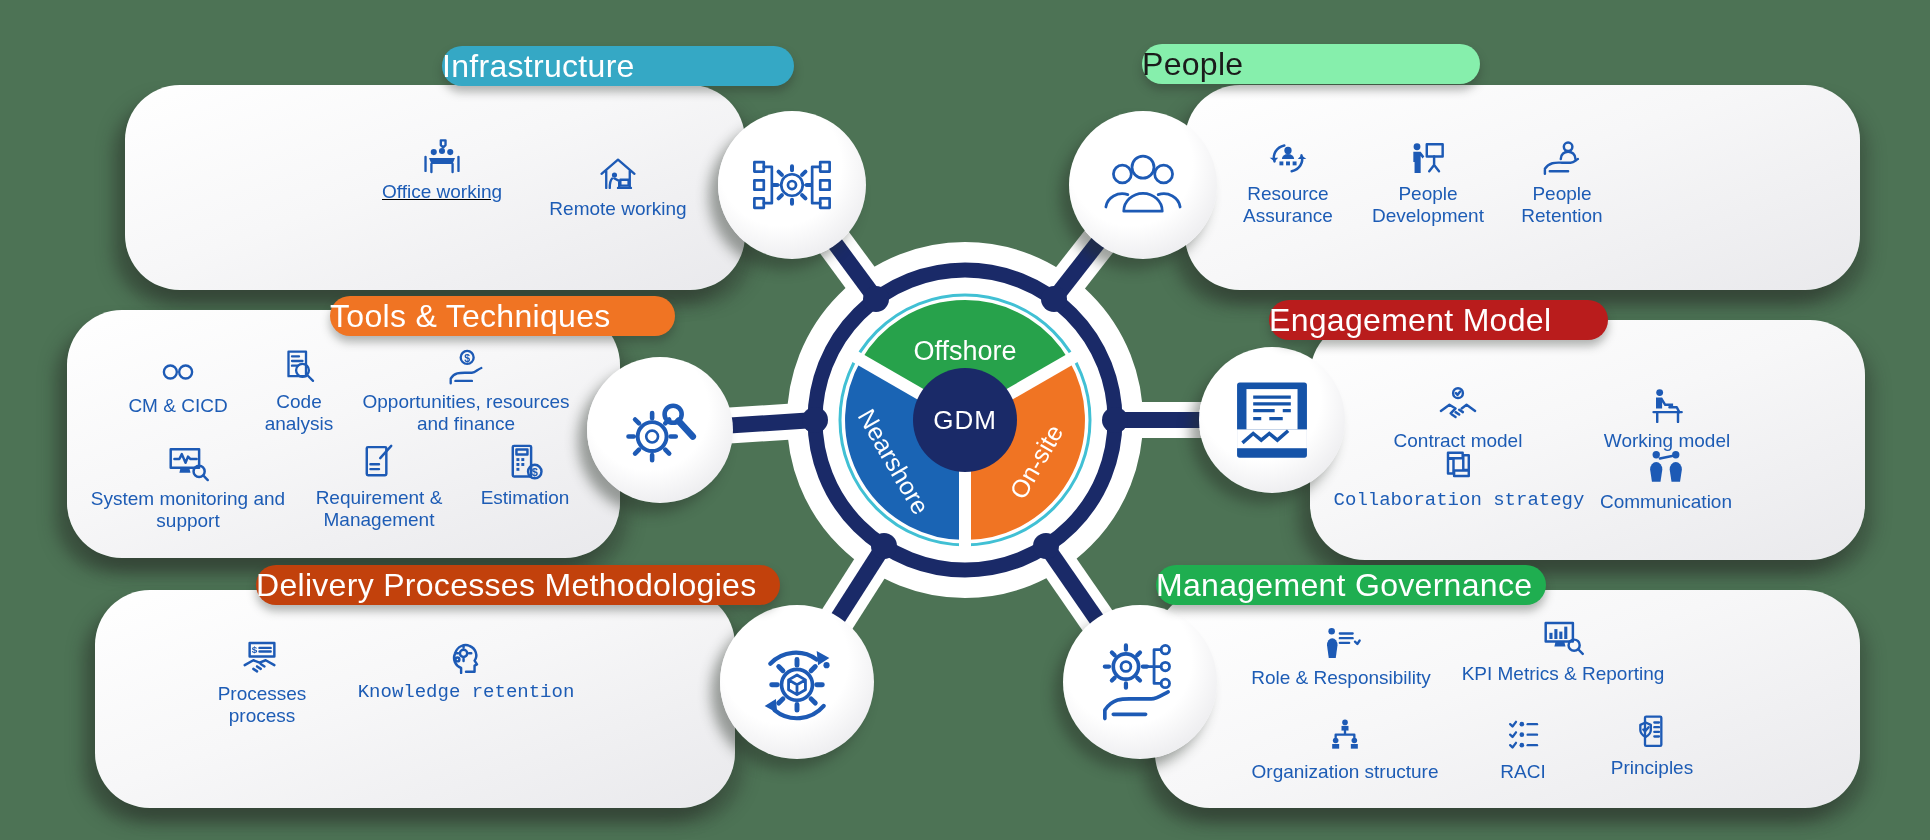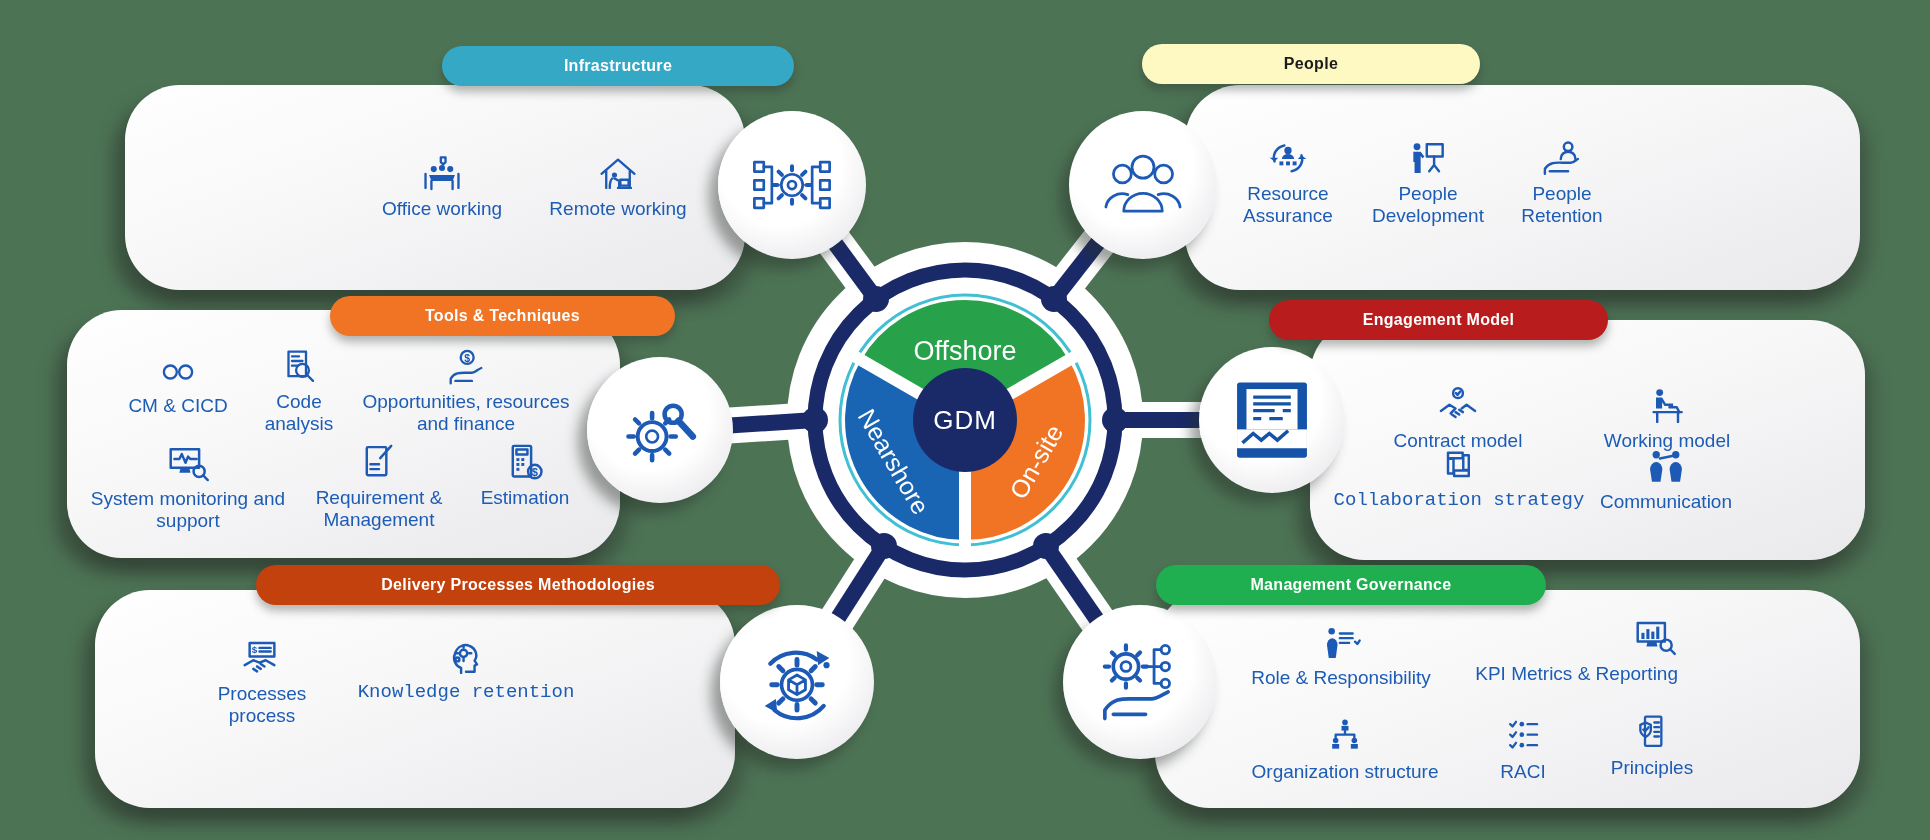--- a/index.html
+++ b/index.html
@@ -1,22 +1,22 @@
 <!DOCTYPE html>
 <html><head>
 <meta charset="utf-8">
 <style>
   html,body{margin:0;padding:0;}
   #stage{position:relative;width:1930px;height:840px;background:#4d7355;overflow:hidden;
          font-family:"Liberation Sans",sans-serif;}
   .panel{position:absolute;border-radius:55px;z-index:1;
          background:linear-gradient(160deg,#ffffff 0%,#f7f7f8 45%,#e9e9ec 100%);
          box-shadow:-12px 14px 16px rgba(42,50,42,.5),10px 14px 16px rgba(42,50,42,.35);}
-  .pill{position:absolute;height:40px;border-radius:21px;z-index:5;display:flex;align-items:center;justify-content:center;
-        font-size:16px;font-weight:700;color:#ffffff;letter-spacing:.3px;
+  .pill{position:absolute;height:40px;border-radius:21px;z-index:5;display:flex;align-items:center;
+        font-size:32px;font-weight:400;color:#ffffff;letter-spacing:.3px;
         box-shadow:0 6px 10px rgba(40,45,40,.35);}
   .node{position:absolute;border-radius:50%;z-index:4;display:flex;align-items:center;justify-content:center;
         background:radial-gradient(circle at 42% 36%,#ffffff 48%,#f0f0f2 72%,#e0e0e4 100%);
         box-shadow:-9px 11px 13px rgba(40,48,40,.45);}
   .item{position:absolute;z-index:3;display:flex;flex-direction:column;align-items:center;text-align:center;}
   .lbl{font-size:19px;line-height:1.18;font-weight:500;color:#1d5cb5;margin-top:3px;}
   .ico{stroke:#1d5ab5;fill:none;stroke-width:2;stroke-linecap:round;stroke-linejoin:round;}
   .icf{fill:#1d5ab5;stroke:none;}
   .ict{fill:#1d5ab5;font-family:"Liberation Sans",sans-serif;font-weight:bold;text-anchor:middle;}
   .hubtxt{fill:#ffffff;font-family:"Liberation Sans",sans-serif;font-weight:500;text-anchor:middle;}
@@ -84,21 +84,21 @@
 
     <text class="hubtxt" x="965" y="360" font-size="27">Offshore</text>
     <text class="hubtxt" x="893" y="470" font-size="25" transform="rotate(60 893 462)">Nearshore</text>
     <text class="hubtxt" x="1037" y="470" font-size="25" transform="rotate(-60 1037 462)">On-site</text>
     <text class="hubtxt" x="965" y="429" font-size="26" letter-spacing="1">GDM</text>
   </svg>
 
   <div class="pill" style="left:442px;top:46px;width:352px;background:#35a8c5;">
     <span>Infrastructure</span>
     </div>
-  <div class="pill" style="left:1142px;top:44px;width:338px;background:#fef9c3;color:#1b1b1b;">
+  <div class="pill" style="left:1142px;top:44px;width:338px;background:#86efac;color:#1b1b1b;">
     <span>People</span>
     </div>
   <div class="pill" style="left:330px;top:296px;width:345px;background:#f07423;">
     <span>Tools &amp; Techniques</span>
     </div>
   <div class="pill" style="left:1269px;top:300px;width:339px;background:#b91c1c;">
     <span>Engagement Model</span>
     </div>
   <div class="pill" style="left:256px;top:565px;width:524px;background:#c2410c;">
     <span>Delivery Processes Methodologies</span>
@@ -181,21 +181,21 @@
         <path stroke-width="3" d="M22 9 v-3 M22 33 v3 M10 21 h-3 M34 21 h3 M14 13 l-2 -2 M30 29 l2 2 M14 29 l-2 2 M30 13 l2 -2"></path>
         <path d="M34 21 h8 M42 9 v24 M42 9 h5 M42 21 h5 M42 33 h5"></path>
         <circle cx="50" cy="9" r="3"></circle>
           <circle cx="50" cy="21" r="3"></circle>
           <circle cx="50" cy="33" r="3"></circle>
         <path stroke-width="2.6" d="M7 52 c6 -9 14 -8 20 -8 h13 c4 0 8 -3 12 -5 M7 52 v6 M13 55 h23"></path>
       </g>
     </svg>
   </div>
 
-  <div class="item" style="left:372px;top:155px;width:140px;">
+  <div class="item" style="left:372px;top:138px;width:140px;text-decoration:underline;">
     <svg width="44" height="40" viewBox="0 0 36 34">
       <path class="ico" d="M17 2 h4 v4 l-2 2 -2 -2 z"></path>
       <g class="icf">
           <circle cx="11" cy="12" r="2.6"></circle>
           <circle cx="18" cy="11" r="2.6"></circle>
           <circle cx="25" cy="12" r="2.6"></circle>
         <path d="M7 17 h22 l-2 5 h-18 z"></path>
         </g>
       <path class="ico" d="M9 22 v7 M27 22 v7 M4 16 v12 M32 16 v12"></path>
     </svg>
@@ -379,21 +379,21 @@
 
   <div class="item" style="left:1235px;top:624px;width:212px;">
     <svg width="42" height="40" viewBox="0 0 36 34">
       <circle class="icf" cx="10" cy="6" r="2.8"></circle>
       <path class="icf" d="M6 18 a4.5 6 0 0 1 9 0 l-1.5 11 h-6 z"></path>
       <path class="ico" d="M17 8 h11 M17 12 h11 M17 16 h8 M30 15 l2 2 2 -3"></path>
     </svg>
     <div class="lbl" style="white-space:nowrap;">Role &amp; Responsibility</div>
   </div>
 
-  <div class="item" style="left:1448px;top:618px;width:230px;align-items:flex-end;">
+  <div class="item" style="left:1448px;top:618px;width:230px;">
     <svg width="46" height="42" viewBox="0 0 36 34">
       <rect class="ico" x="4" y="4" width="22" height="15"></rect>
       <g class="icf">
           <rect x="7" y="12" width="2.5" height="5"></rect>
           <rect x="11" y="9" width="2.5" height="8"></rect>
           <rect x="15" y="11" width="2.5" height="6"></rect>
           <rect x="19" y="7" width="2.5" height="10"></rect>
         </g>
       <path class="icf" d="M12 19 h7 l1 4 h-9 z"></path>
       <circle class="ico" cx="27" cy="22" r="4.5" fill="#fff"></circle>

